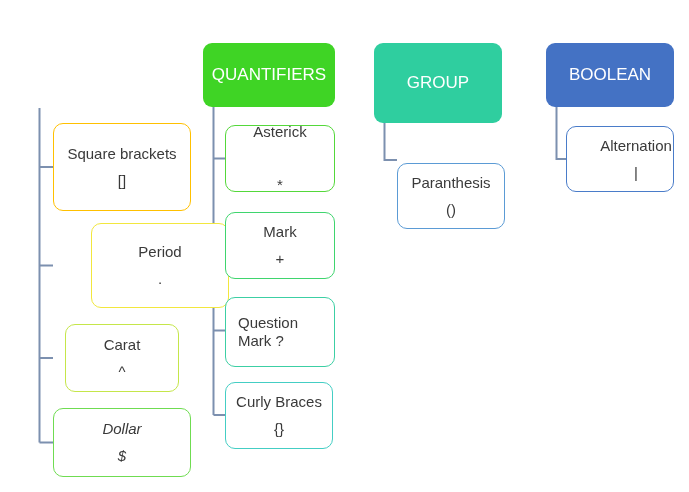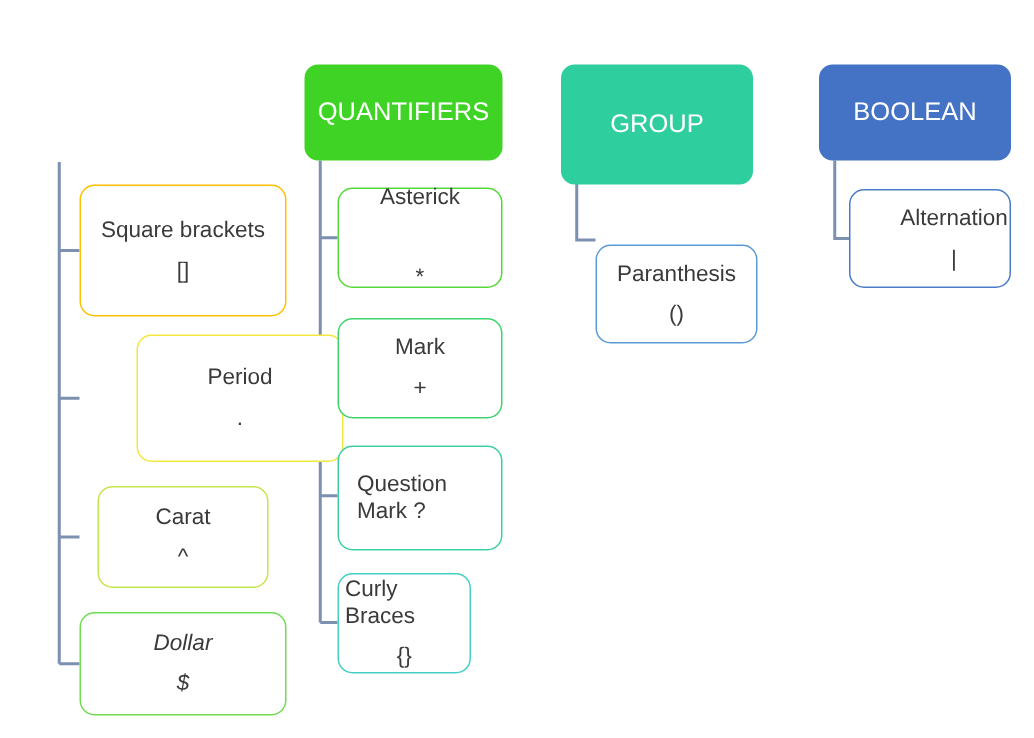--- a/index.html
+++ b/index.html
@@ -65,21 +65,21 @@
   #hdr-group { left: 374px; top: 43px; width: 128px; height: 80px; background: var(--header-group, #2FCE9F); }
   #hdr-bool  { left: 546px; top: 43px; width: 128px; height: 64px; background: var(--header-boolean, #4472C4); text-align: center; }
 
   #n-square   { left: 53px;  top: 123px; width: 138px; height: 88px; border-color: var(--border-square-brackets, #FFC000); }
   #n-period   { left: 53px;  top: 223px; width: 138px; height: 85px; border-color: var(--border-period, #F2E73E); margin-left: 38px; }
   #n-carat    { left: 53px;  top: 324px; width: 114px; height: 68px; border-color: var(--border-carat, #C5E64A); margin-left: 12px; }
   #n-dollar   { left: 53px;  top: 408px; width: 138px; height: 69px; border-color: var(--border-dollar, #6FDC51); font-style: italic; }
   #n-asterick { left: 225px; top: 125px; width: 110px; height: 67px; border-color: var(--border-asterick, #54D83A); gap: 26px; }
   #n-plus     { left: 225px; top: 212px; width: 110px; height: 67px; border-color: var(--border-plus, #3FD56E); }
   #n-qmark    { left: 225px; top: 297px; width: 110px; height: 70px; border-color: var(--border-question-mark, #3CCFA4); }
-  #n-curly    { left: 225px; top: 382px; width: 89px; height: 67px; border-color: var(--border-curly-braces, #44CEC4); }
+  #n-curly    { left: 225px; top: 382px; width: 108px; height: 67px; border-color: var(--border-curly-braces, #44CEC4); }
   #n-paran    { left: 397px; top: 127px; width: 108px; height: 66px; border-color: var(--border-paranthesis, #5B9BD5); margin-top: 36px; }
   #n-altern   { left: 566px; top: 126px; width: 108px; height: 66px; border-color: var(--border-alternation, #4A7CC9); padding-left: 36px; }
 </style>
 </head>
 <body>
 
 <div class="stage">
 
   <svg class="connectors" viewBox="0 0 689 492" xmlns="http://www.w3.org/2000/svg">
     <path d="M39.5 108 V442.5 M39.5 167 H53 M39.5 265.5 H53 M39.5 358 H53 M39.5 442.5 H53"></path>

